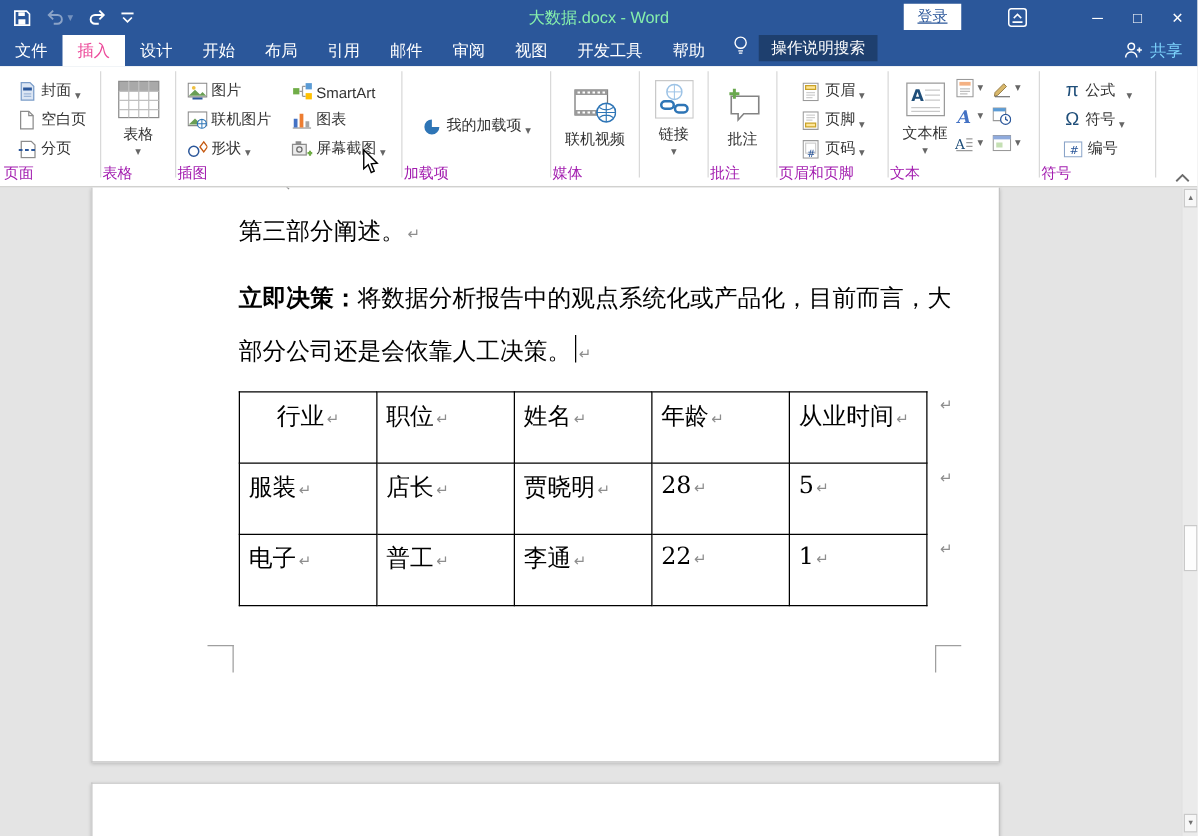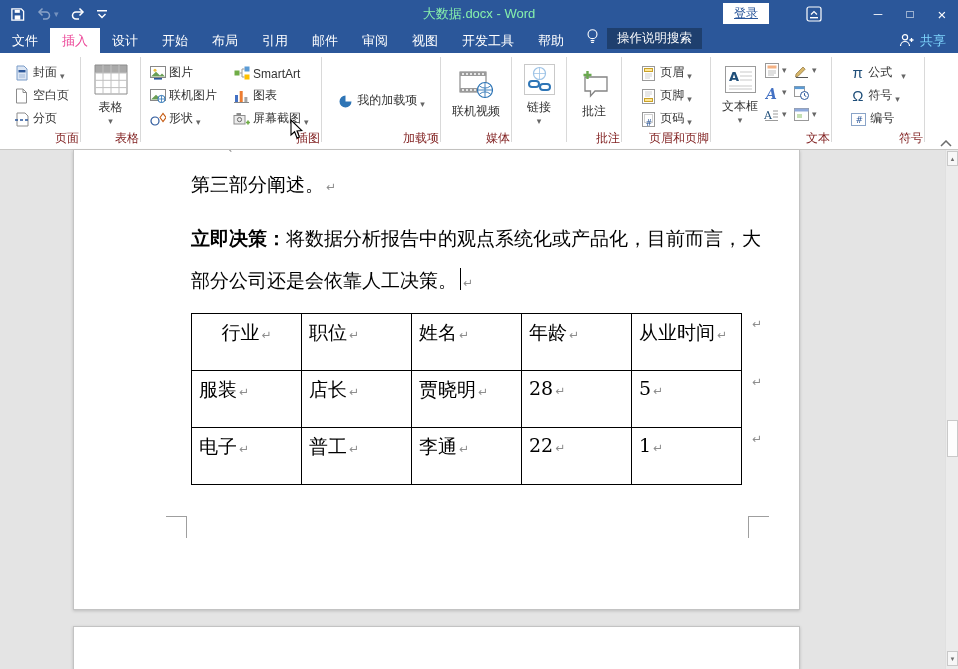--- a/index.html
+++ b/index.html
@@ -23,21 +23,21 @@
 .tab{padding:0 12px;display:flex;align-items:center;white-space:nowrap}
 .tab.active{background:#fff;color:#ec4899}
 .tellme{display:flex;align-items:flex-start;gap:8px;margin-left:10px}
 .tellme .box{background:#1e3f6e;height:21px;display:flex;align-items:center;padding:0 10px;font-size:12.5px}
 .share{position:absolute;right:12px;top:0;height:25px;display:flex;align-items:center;gap:5px;font-size:13px;color:#7dd3fc}
 
 
 .ribbon{position:absolute;left:0;top:53px;width:958px;height:97px;background:#fff;border-bottom:1px solid #c8c7c5;display:flex;align-items:stretch;padding-left:3px}
 .rgroup{display:flex;flex-direction:column;flex:none}
 .gc{flex:1;display:flex;align-items:center;justify-content:center}
-.glabel{height:17px;font-size:12px;color:#7f1d1d;text-align:right;line-height:13px}
+.glabel{height:17px;font-size:12px;color:#a21caf;text-align:left;line-height:13px}
 .vsep{width:1px;background:#d9d9d9;margin:4px 1px 7px;flex:none}
 .col{display:flex;flex-direction:column;justify-content:center}
 .sbtn{display:flex;align-items:flex-end;height:23px;padding:0 4px;font-size:12px;color:#333;white-space:nowrap;gap:3px}
 .sbtn2r{height:33px}
 .dd{font-size:9px;color:#666;line-height:1}
 .bbtn{display:flex;flex-direction:column;align-items:center;justify-content:flex-start;padding:4px 3px 0;font-size:12px;color:#333;gap:1px;white-space:nowrap}
 .i16{width:17px;height:16px;display:inline-flex;align-items:center;justify-content:center;flex:none}
 .chargl{font-size:15px;color:#1f4e79;width:15px;text-align:center;flex:none}
 .minigrid{display:grid;grid-auto-flow:column;grid-template-rows:repeat(3,22px);grid-template-columns:30px 30px;align-items:center;margin-left:2px}
 .mcell{display:flex;align-items:center;gap:2px}

